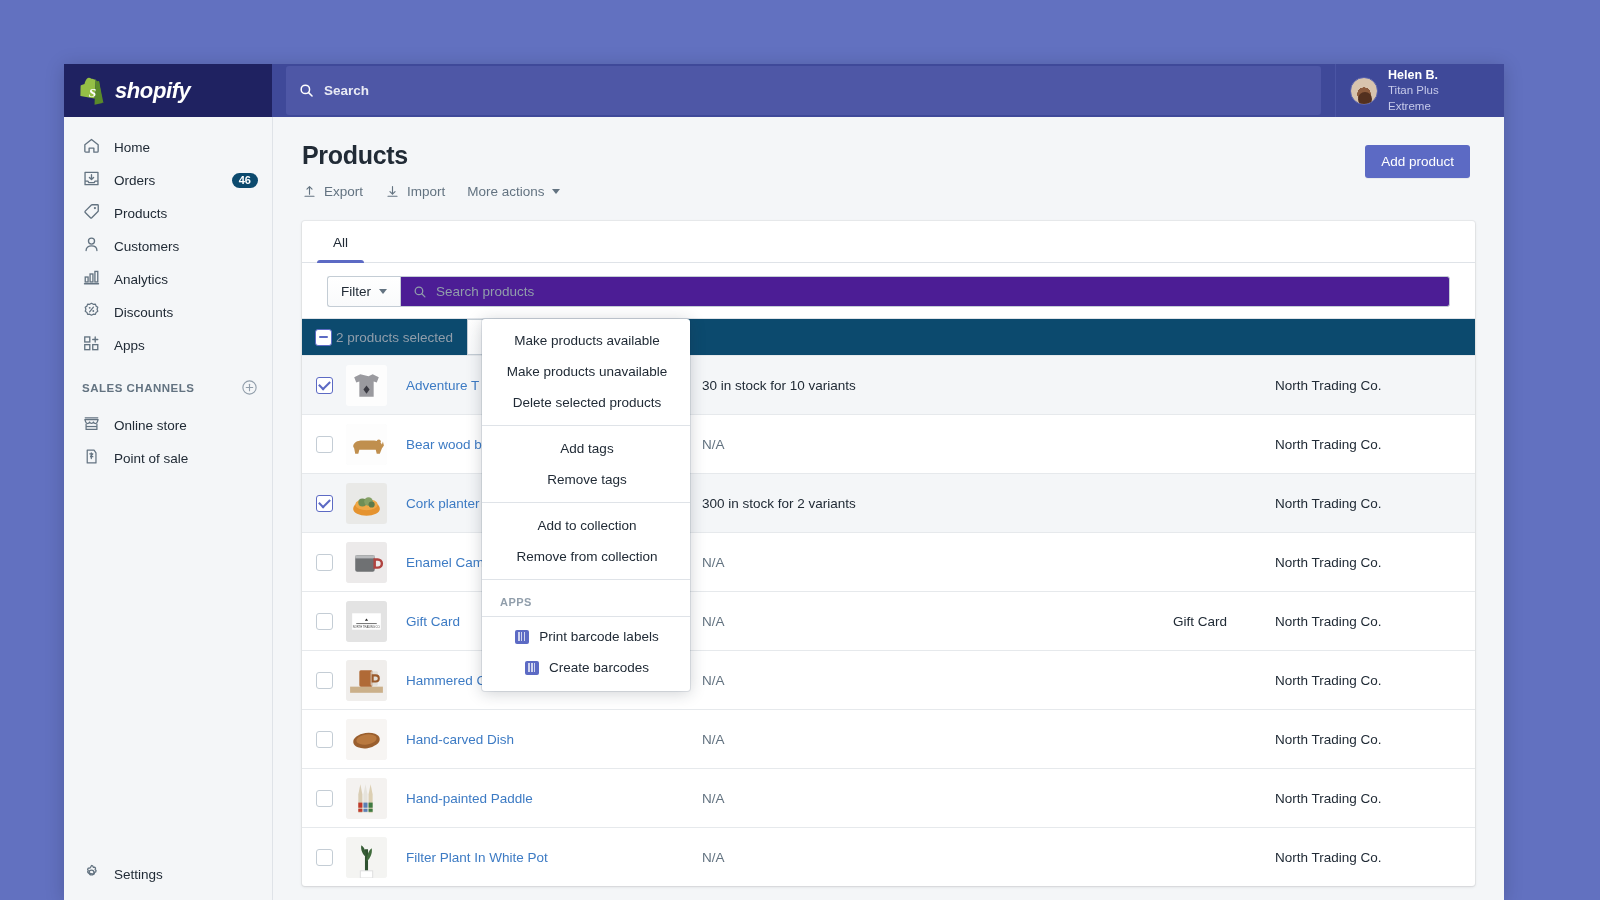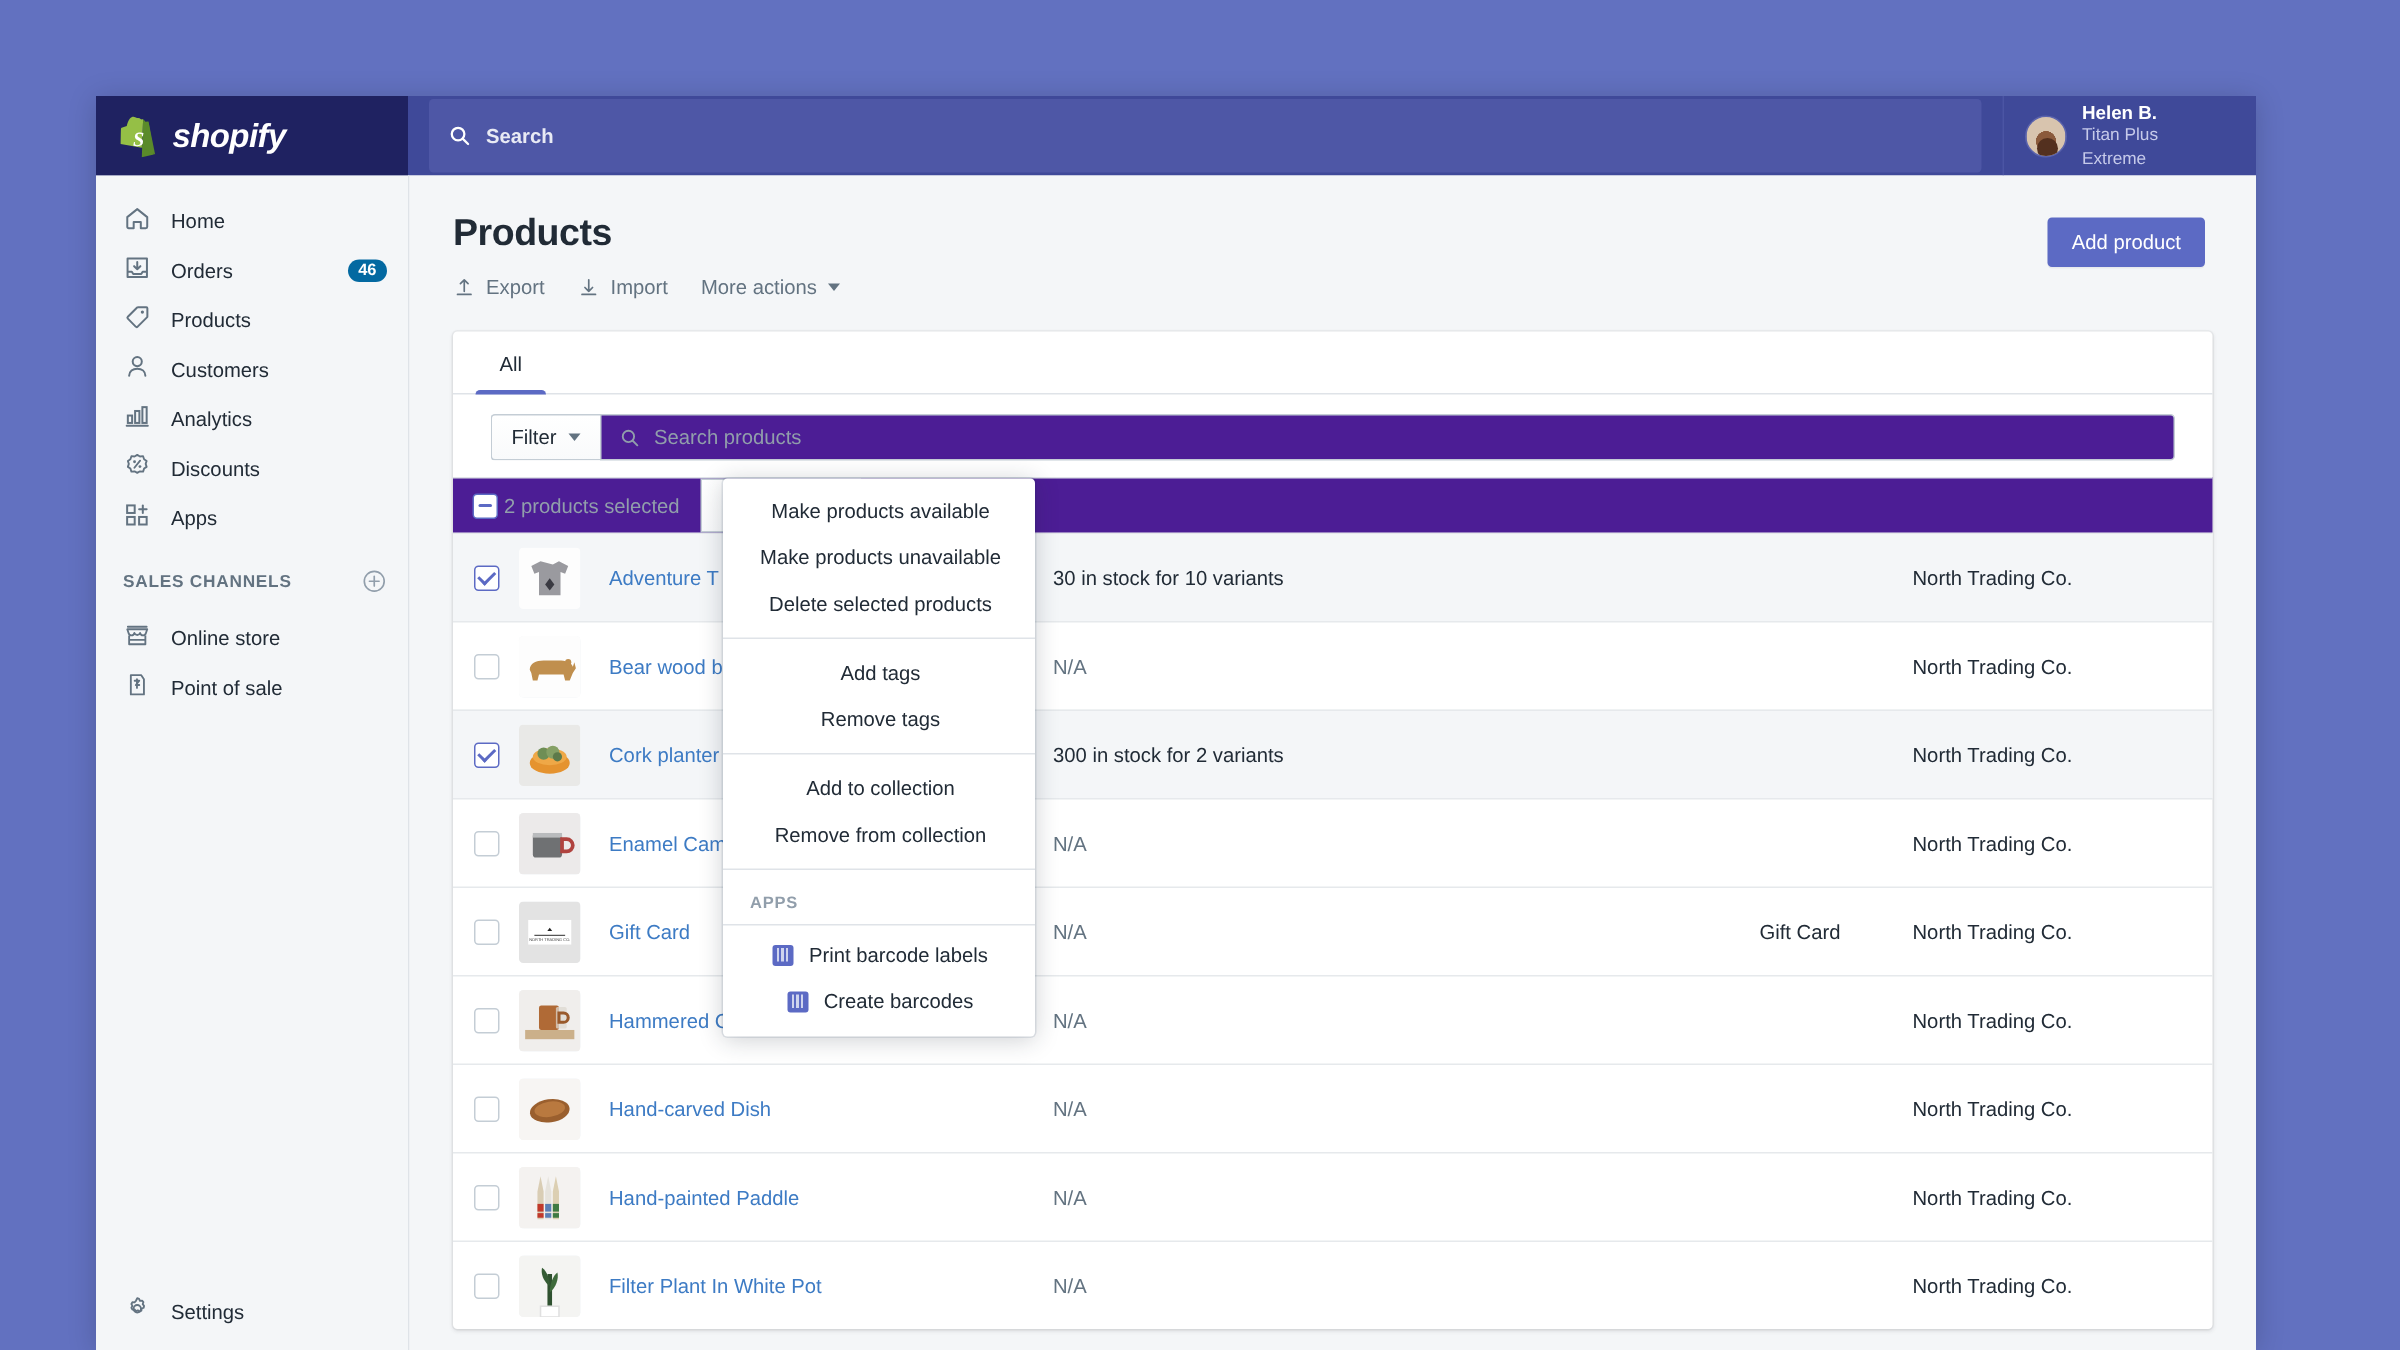--- a/index.html
+++ b/index.html
@@ -77,21 +77,21 @@
     display: flex; align-items: flex-end; gap: 13px;
     height: 28px; margin: 0 8px; padding-left: 10px;
     border-radius: 3px; cursor: pointer;
   }
   .nav-list { padding-top: 10px; }
   .nav-list .nav-item + .nav-item { margin-top: 5px; }
   .nav-label { font-size: 13.5px; color: #212b36; font-weight: 500; }
   .nav-icon { width: 19px; height: 19px; flex: none; display:block; }
   .badge {
     margin-left: auto; margin-right: 6px;
-    background: #0369a1; color: #fff;
+    background: #0c4a6e; color: #fff;
     font-size: 11px; font-weight: bold;
     border-radius: 10px; padding: 1px 7px 2px;
   }
   .section-head {
     display: flex; align-items: center;
     margin: 26px 14px 9px 18px;
   }
   .section-title {
     font-size: 11.5px; font-weight: bold; letter-spacing: 0.5px;
     color: #637381; text-transform: uppercase;
@@ -152,21 +152,21 @@
   .search-products {
     flex: 1; display: flex; align-items: center; gap: 9px;
     border: 1px solid #c4cdd5; border-radius: 0 3px 3px 0;
     background: #4c1d95; padding: 7px 12px;
   }
   .search-products .ph { color: #919eab; font-size: 13.5px; }
 
   .bulk-bar {
     display: flex; align-items: stretch;
     border-top: 1px solid #dfe3e8;
-    background: #4c1d95;
+    background: #0c4a6e;
     height: 37px; position: relative; z-index: 5;
   }
   .bulk-cb-cell {
     width: 30px; display: flex; align-items: center; justify-content: center;
     padding-left: 13px;
   }
   .bulk-count {
     display: flex; align-items: center;
     font-size: 13.5px; color: #919eab;
     padding: 0 14px 0 4px;

